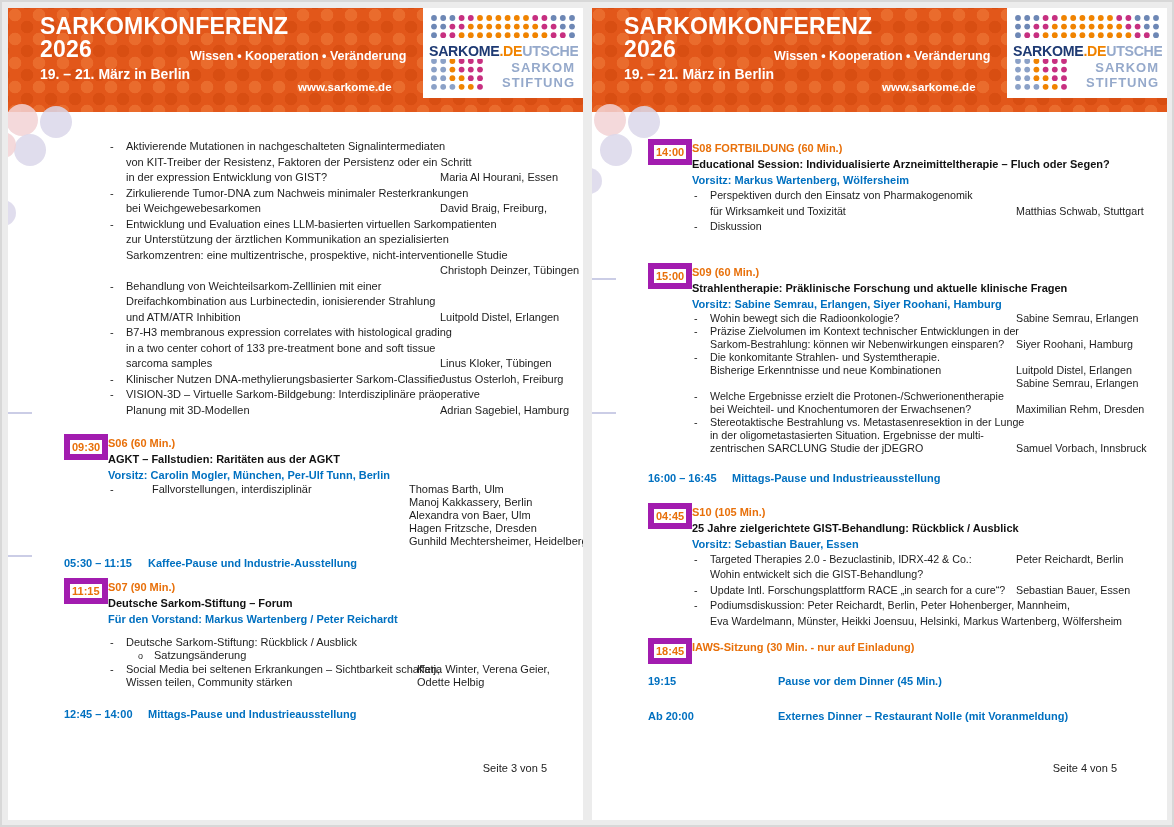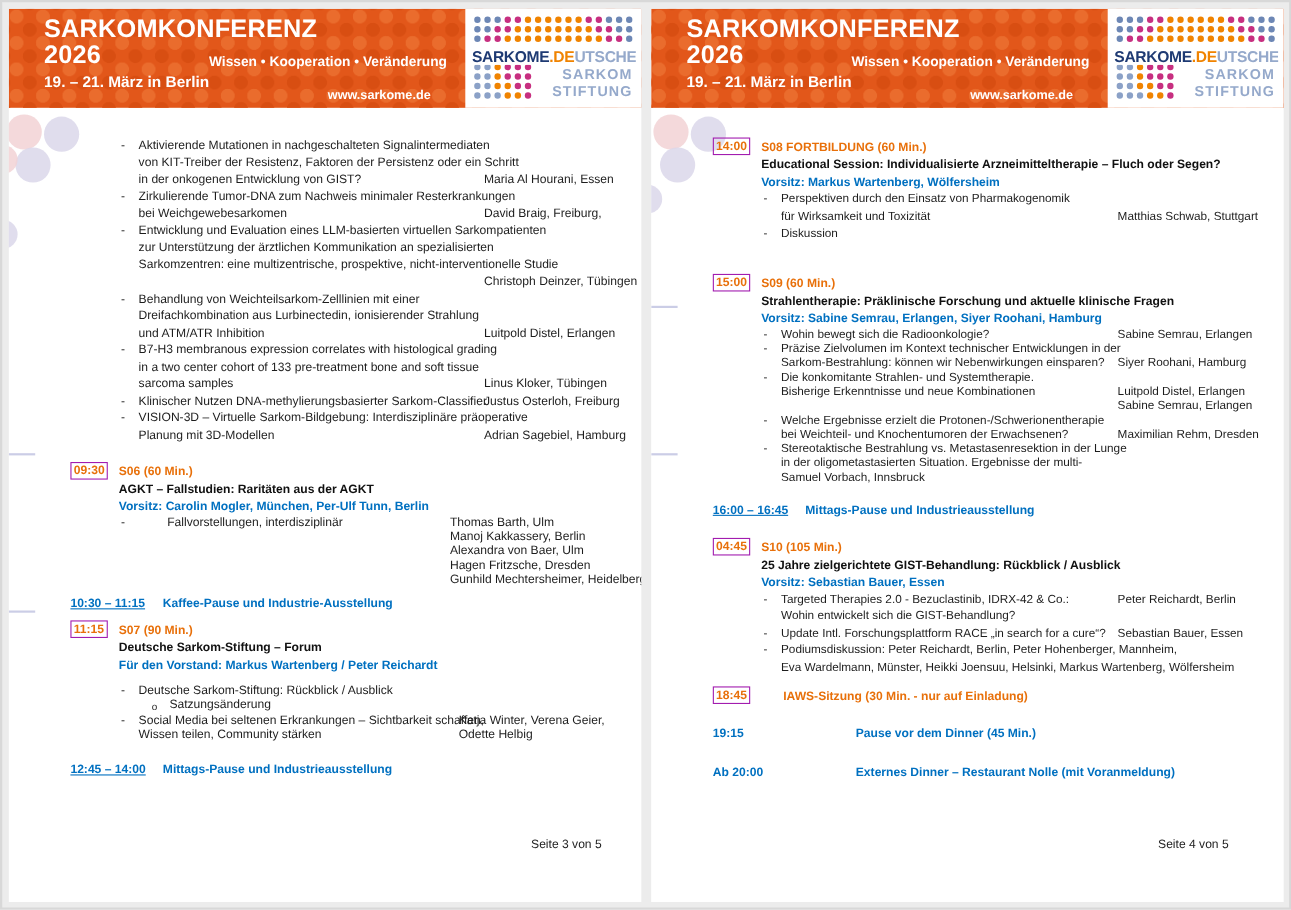--- a/index.html
+++ b/index.html
@@ -13,21 +13,21 @@
   .canvas-frame{ position:absolute; inset:0; border:2px solid #d8d8d8; pointer-events:none; z-index:50;}
   .page{
     position:absolute; top:8px; width:575px; height:812px;
     background:#ffffff; overflow:hidden;
   }
   #page3{ left:8px; }
   #page4{ left:592px; }
 
   
   .banner{
-    position:relative; height:90px;
+    position:relative; height:104px;
     background-color:#e2571a;
     background-image:
       radial-gradient(circle at 7px 7px, #ea6c2d 6px, transparent 6.6px),
       radial-gradient(circle at 7px 7px, #d84e12 6px, transparent 6.6px);
     background-size:24px 24px, 24px 24px;
     background-position:0 0, 12px 12px;
   }
   .b-title{ position:absolute; left:32px; top:7px; color:#fff; font-weight:bold;
     font-size:23px; line-height:23px; letter-spacing:.2px; white-space:nowrap;}
   .b-date{ position:absolute; left:32px; top:58px; color:#fff; font-weight:bold; font-size:14px; white-space:nowrap;}
@@ -48,33 +48,33 @@
   .row .t{ flex:0 0 auto; white-space:nowrap; }
   .row .n{ flex:0 0 auto; white-space:nowrap; }
   .tw314 .t{ width:314px; } .tw257 .t{ width:257px;margin-left:26px; }
   .tw291 .t{ width:291px; } .tw306 .t{ width:306px; }
   .row.sub .b{ margin-left:28px; font-size:9px; padding-top:1px;}
   #page4 .row{ font-size:10.7px; }
 
   .sec{ position:relative; }
   .timebox{
     position:absolute; left:0; top:-1px;
-    border:1px solid #a21caf; color:#e8700a; font-weight:bold;
+    border:6px solid #a21caf; color:#e8700a; font-weight:bold;
     font-size:11px; line-height:14px; padding:0 2px; white-space:nowrap;
   }
   .sec-head{ margin-left:44px; }
   .sec-code{ color:#e8700a; font-weight:bold; font-size:11px; line-height:16px; white-space:nowrap;}
   .sec-title{ color:#111; font-weight:bold; font-size:11px; line-height:16px; white-space:nowrap;}
   .sec-chair{ color:#0070c0; font-weight:bold; font-size:11px; line-height:16px; white-space:nowrap;}
 
   .pause{ display:flex; color:#0070c0; font-weight:bold; font-size:11px; line-height:15px;}
-  .pause .pr-time{ flex:0 0 84px; white-space:nowrap;text-decoration:underline;}
+  .pause .pr-time{ flex:0 0 84px; white-space:nowrap;}
   .pause .pr-label{ white-space:nowrap; }
 
-  .iaws{ position:relative; padding-left:64px; color:#e8700a; font-weight:bold;
+  .iaws{ position:relative; padding-left:44px; color:#e8700a; font-weight:bold;
          font-size:11px; line-height:16px; white-space:nowrap;}
 
   .evening{ display:flex; color:#0070c0; font-weight:bold; font-size:11px; line-height:15px;gap:46px;}
   .evening .ev-time{ flex:0 0 84px; white-space:nowrap;}
   .evening .ev-label{ white-space:nowrap;}
 
   .page-footer{ position:absolute; bottom:46px; font-size:11px; color:#222; }
   #page3 .page-footer{ right:36px; }
   #page4 .page-footer{ right:50px; }
 
@@ -200,21 +200,21 @@
         </div>
 
         <div class="row">
           <span class="b"></span>
           <span class="t">von KIT-Treiber der Resistenz, Faktoren der Persistenz oder ein Schritt</span>
           <span class="n"></span>
         </div>
 
         <div class="row">
           <span class="b"></span>
-          <span class="t">in der onkogenen Entwicklung von GIST?</span>
+          <span class="t">in der expression Entwicklung von GIST?</span>
           <span class="n">Maria Al Hourani, Essen</span>
         </div>
 
         <div class="row">
           <span class="b">-</span>
           <span class="t">Zirkulierende Tumor-DNA zum Nachweis minimaler Resterkrankungen</span>
           <span class="n"></span>
         </div>
 
         <div class="row">
@@ -337,21 +337,21 @@
 
           <div class="row">
             <span class="b"></span>
             <span class="t"></span>
             <span class="n">Gunhild Mechtersheimer, Heidelberg</span>
           </div>
         </div>
     </div>
 
     <div class="pause" style="margin-top:8px">
-      <span class="pr-time">10:30 – 11:15</span>
+      <span class="pr-time">05:30 – 11:15</span>
       <span class="pr-label">Kaffee-Pause und Industrie-Ausstellung</span>
     </div>
 
     <div class="sec" style="margin-top:8px">
       <span class="timebox">11:15</span>
       <div class="sec-head">
         <div class="sec-code">S07 (90 Min.)</div>
         <div class="sec-title">Deutsche Sarkom-Stiftung – Forum</div>
         <div class="sec-chair">Für den Vorstand: Markus Wartenberg / Peter Reichardt</div>
       </div>
@@ -589,20 +589,21 @@
           </div>
 
           <div class="row">
             <span class="b"></span>
             <span class="t">in der oligometastasierten Situation. Ergebnisse der multi-</span>
             <span class="n"></span>
           </div>
 
           <div class="row">
             <span class="b"></span>
+            <span class="t">zentrischen SARCLUNG Studie der jDEGRO</span>
             <span class="n">Samuel Vorbach, Innsbruck</span>
           </div>
         </div>
     </div>
 
     <div class="pause" style="margin-top:16px">
       <span class="pr-time">16:00 – 16:45</span>
       <span class="pr-label">Mittags-Pause und Industrieausstellung</span>
     </div>
 

